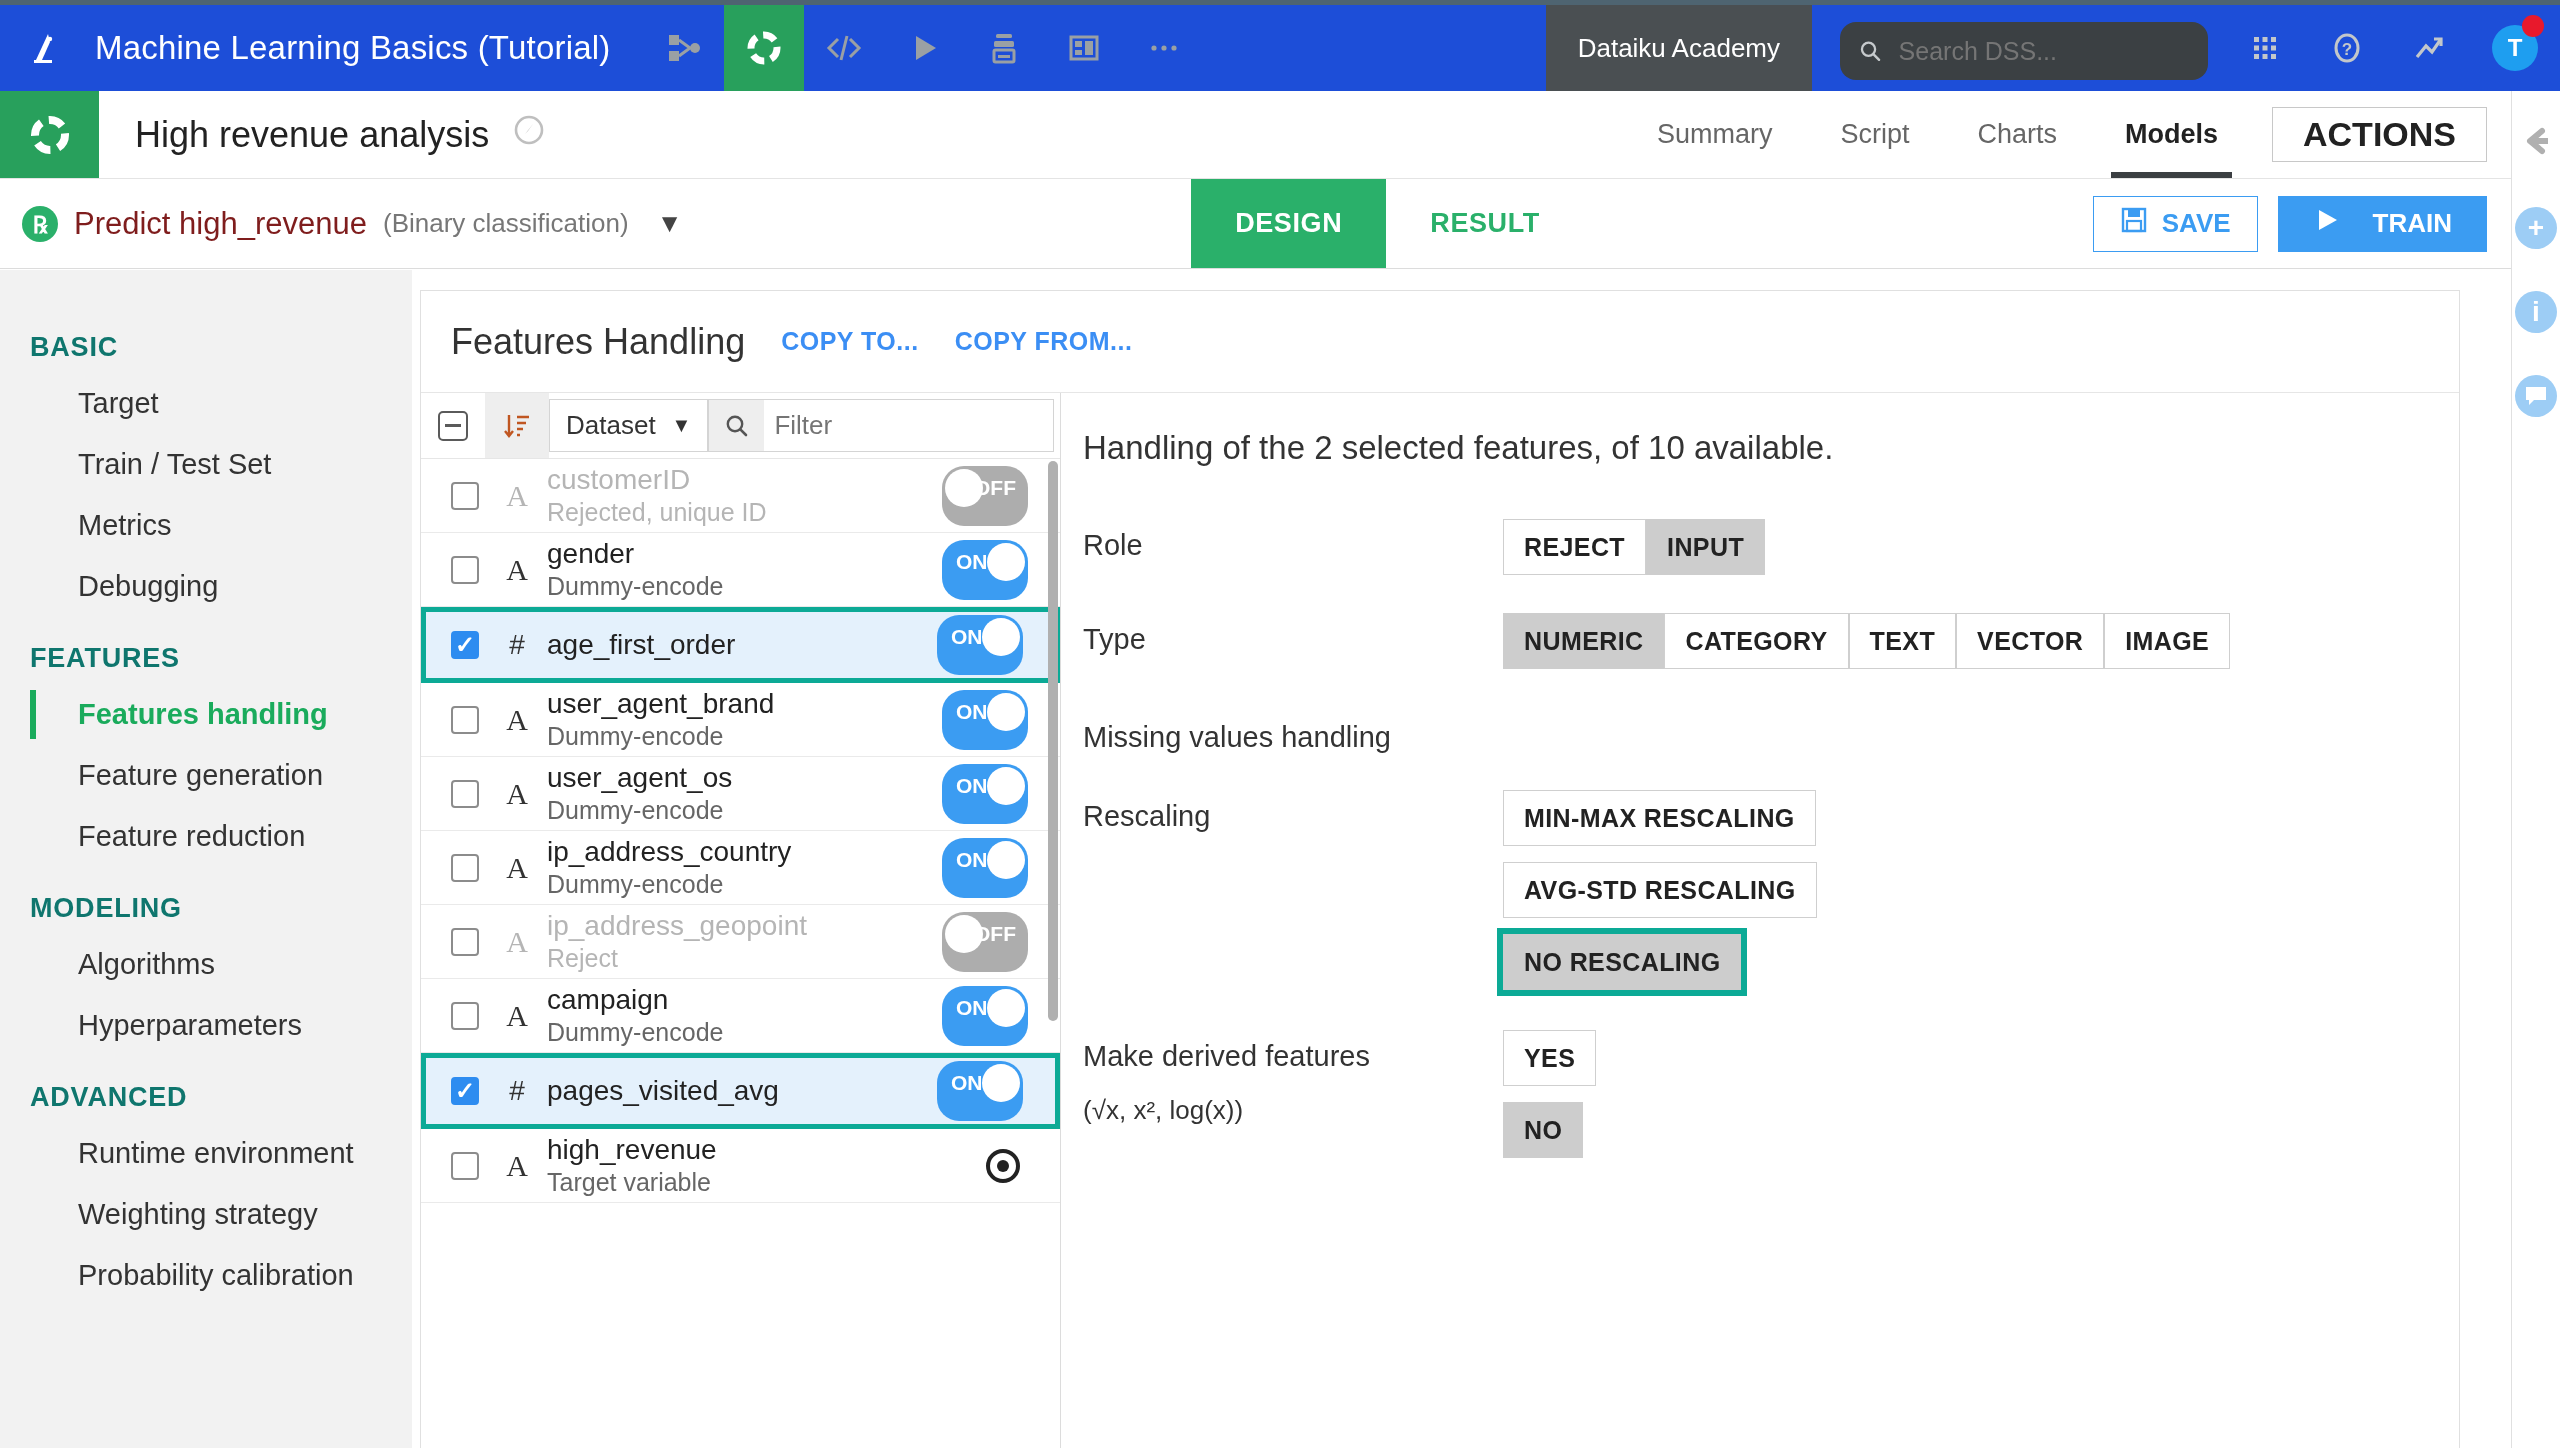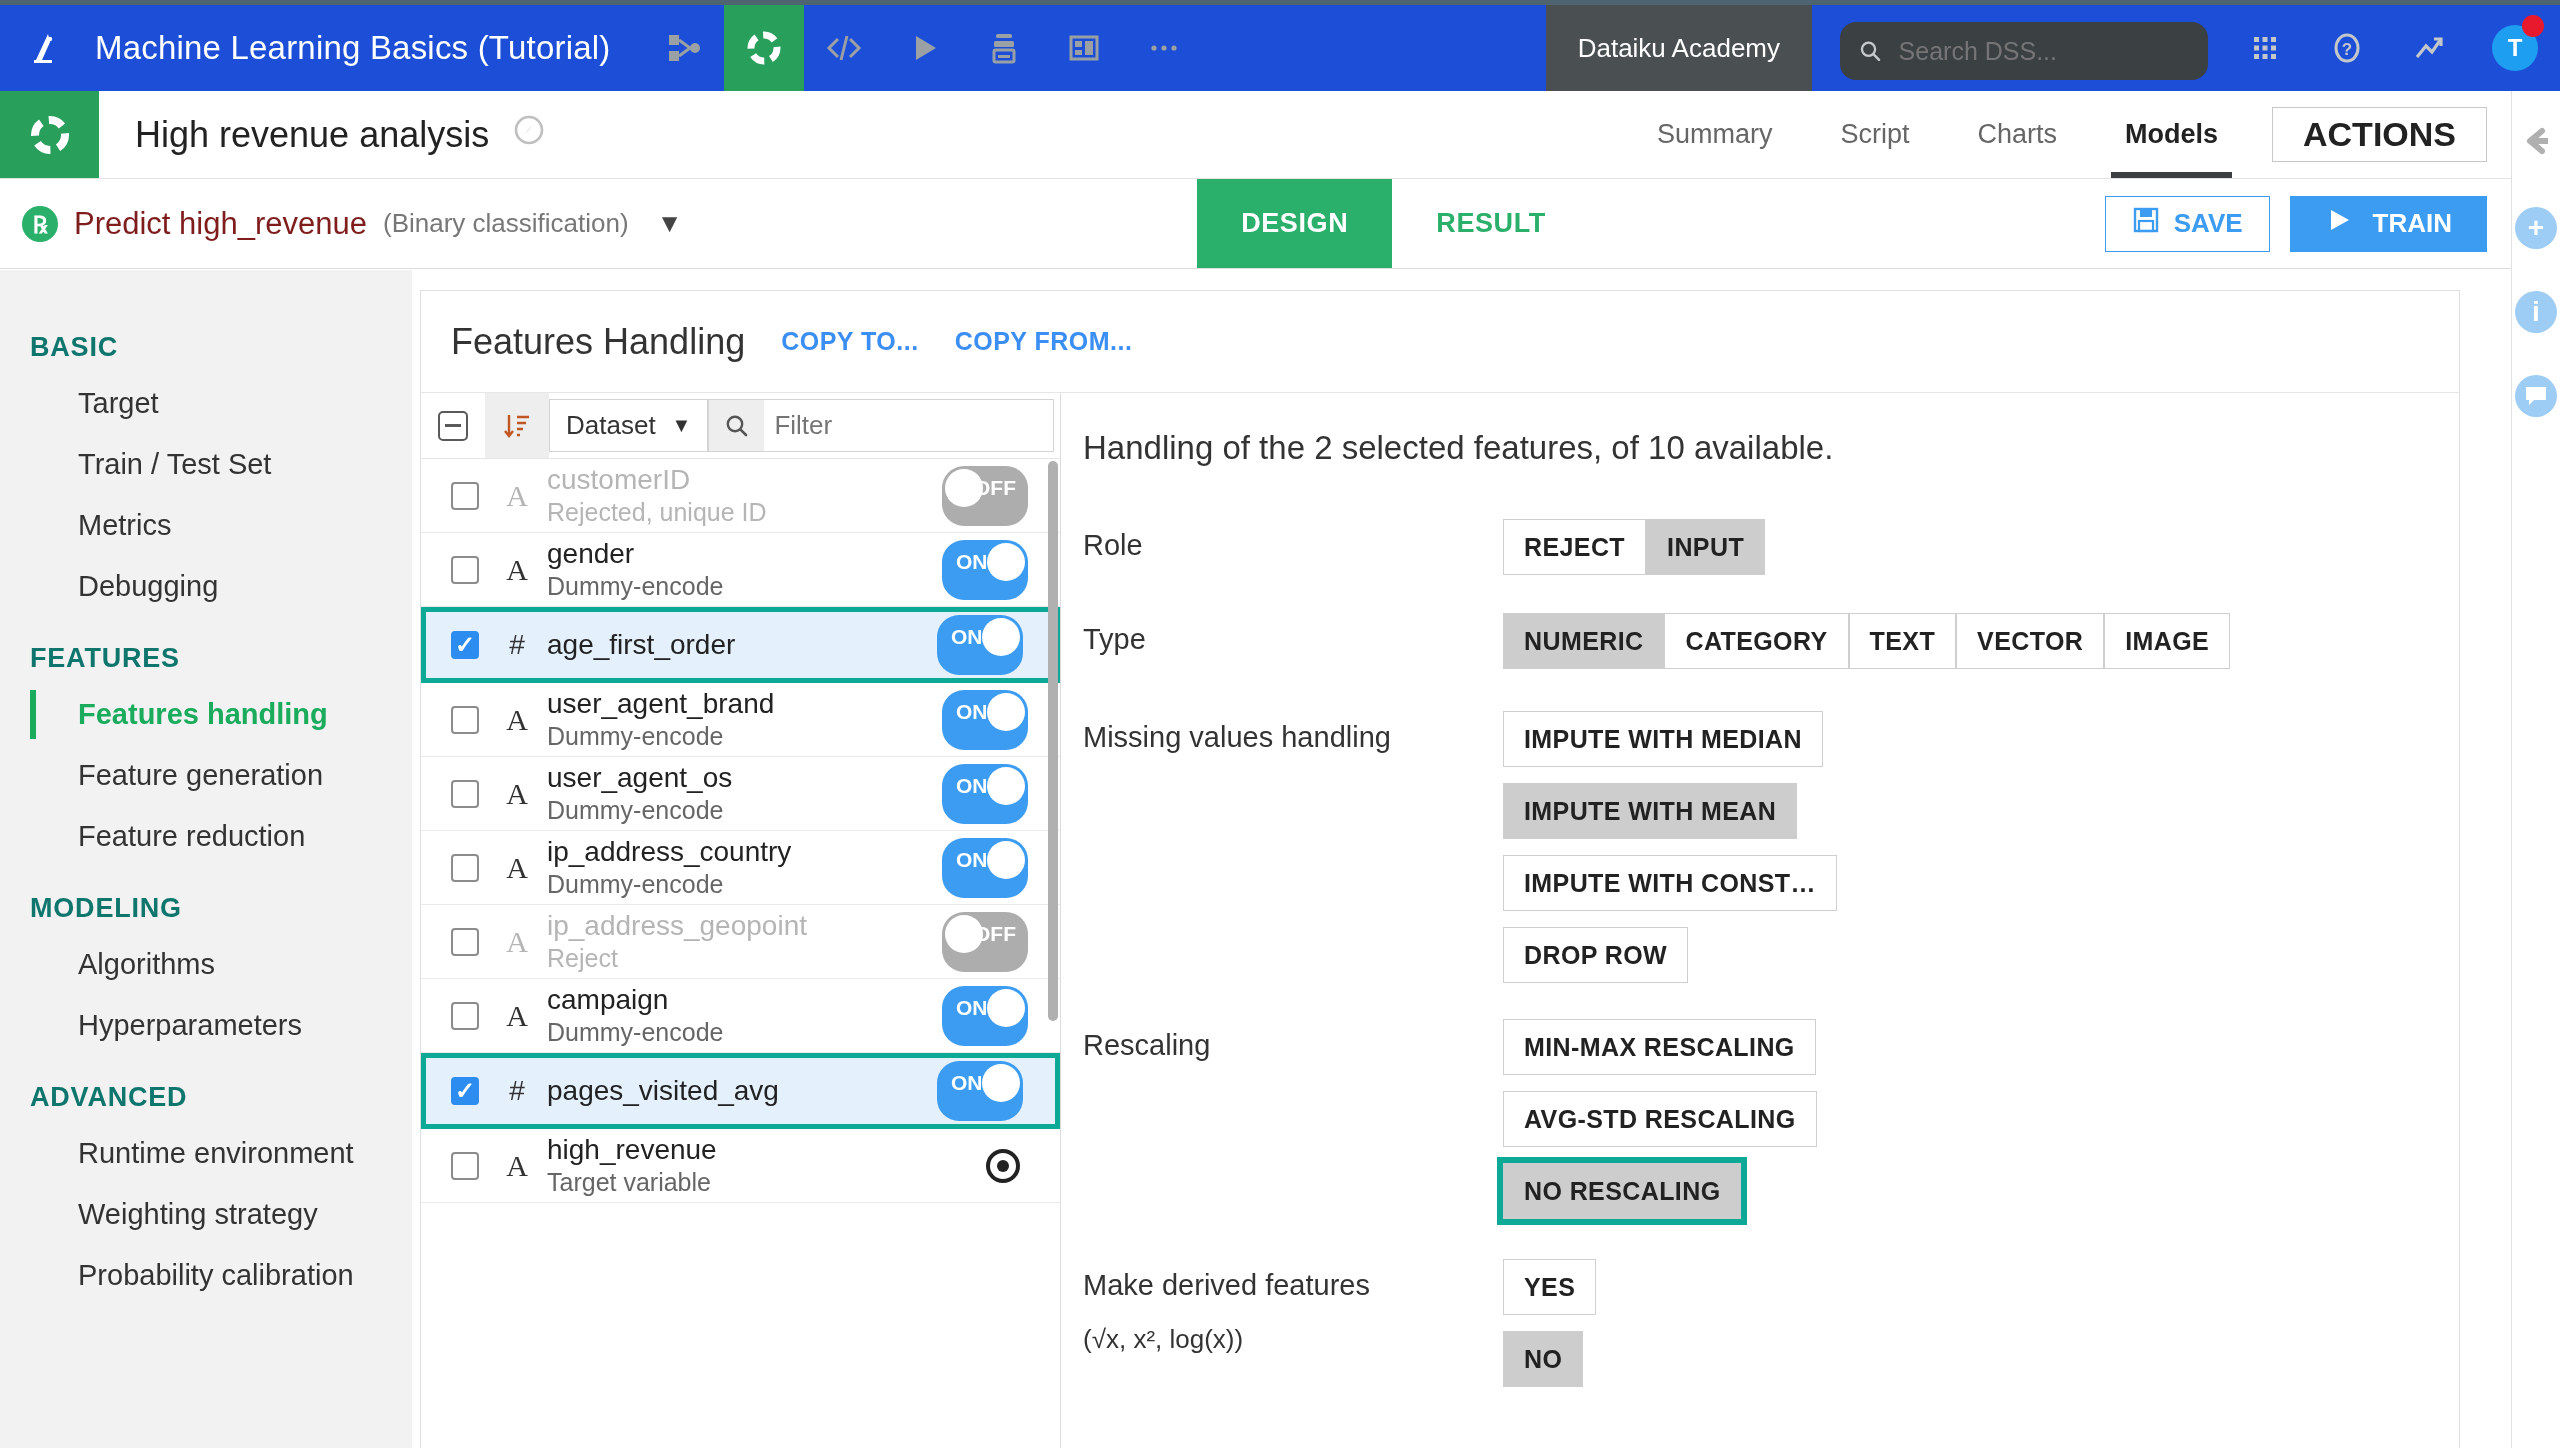--- a/index.html
+++ b/index.html
@@ -128,21 +128,21 @@
   .tb3-seg.inactive { color: #2ab06a; background: #fff; }
   .tb3-spacer2 { flex: 1; }
   .tb3-right { display: flex; align-items: center; gap: 20px; padding-right: 24px; }
   .btn-save {
     display: flex; align-items: center; gap: 14px;
     border: 1px solid #3b9cf2; color: #3b9cf2; background: #fff;
     padding: 0 26px; height: 56px; font-size: 26px; font-weight: bold;
     cursor: pointer; white-space: nowrap;
   }
   .btn-train {
-    display: flex; align-items: center; gap: 20px;
+    display: flex; align-items: center; gap: 32px;
     background: #3b9cf2; color: #fff; border: 1px solid #3b9cf2;
     padding: 0 34px; height: 56px; font-size: 26px; font-weight: bold;
     cursor: pointer; white-space: nowrap;
   }
 
   
   .leftnav {
     position: absolute; top: 270px; left: 0; width: 412px; bottom: 0;
     background: #f2f2f2; padding-top: 36px; overflow: hidden;
   }
@@ -686,26 +686,20 @@
           <div class="opt active">NUMERIC</div>
           <div class="opt">CATEGORY</div>
           <div class="opt">TEXT</div>
           <div class="opt">VECTOR</div>
           <div class="opt">IMAGE</div>
         </div>
       </div>
 
       <div class="drow" style="margin-bottom:36px">
         <div class="dlabel">Missing values handling</div>
-        <div class="dopts stack">
-          <div class="opt">IMPUTE WITH MEDIAN</div>
-          <div class="opt active">IMPUTE WITH MEAN</div>
-          <div class="opt">IMPUTE WITH CONST…</div>
-          <div class="opt">DROP ROW</div>
-        </div>
       </div>
 
       <div class="drow" style="margin-bottom:40px">
         <div class="dlabel">Rescaling</div>
         <div class="dopts stack">
           <div class="opt">MIN-MAX RESCALING</div>
           <div class="opt">AVG-STD RESCALING</div>
           <div class="opt active highlighted">NO RESCALING</div>
         </div>
       </div>

